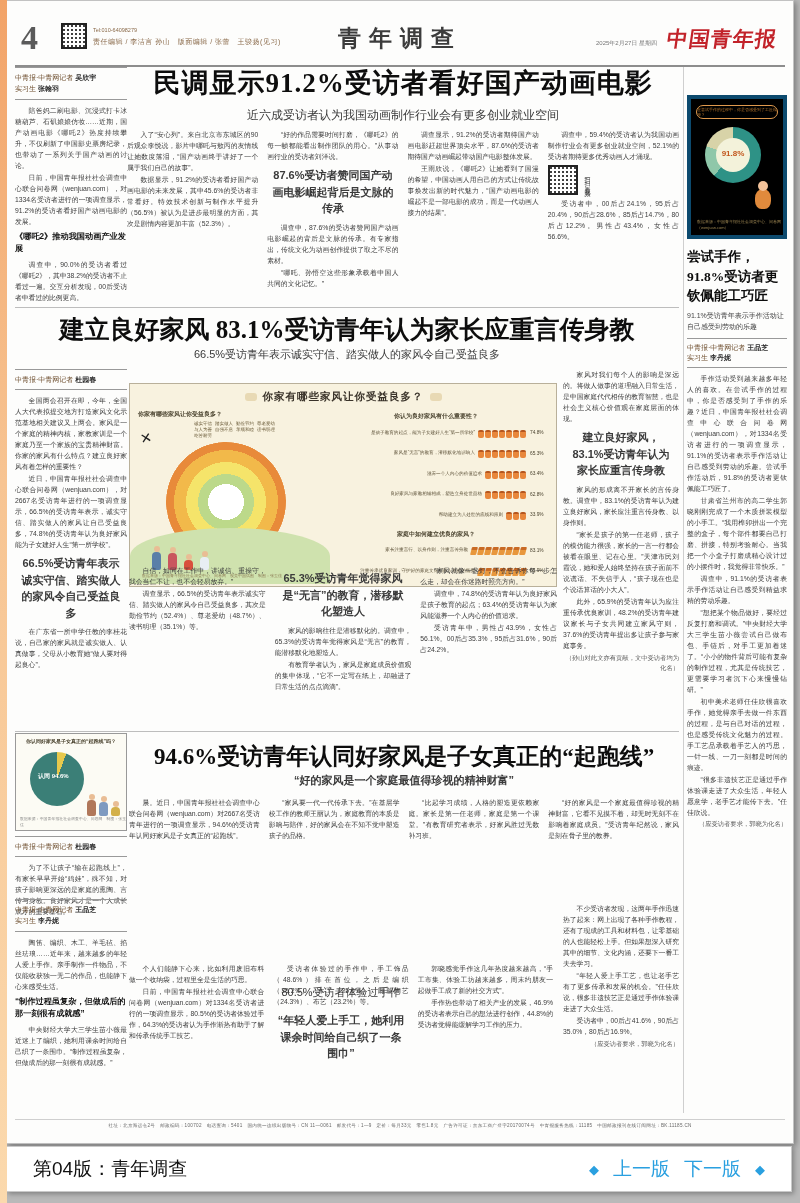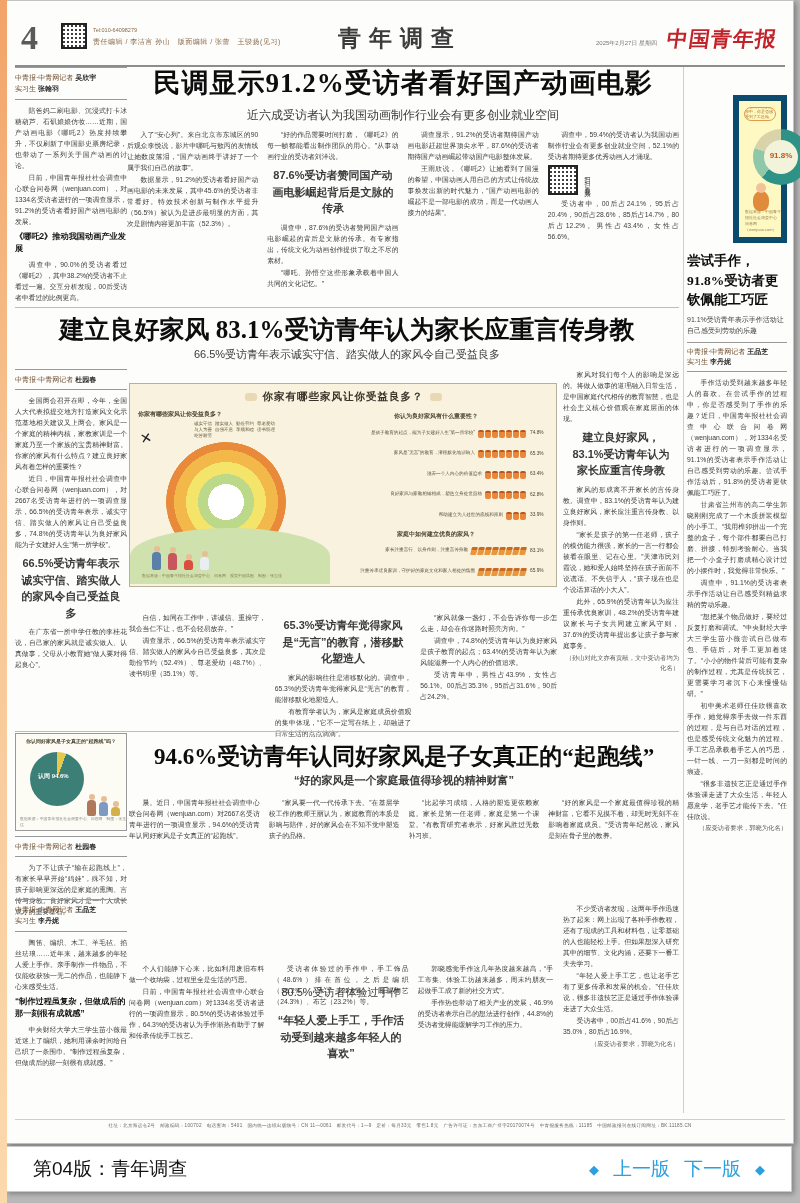--- a/index.html
+++ b/index.html
@@ -45,21 +45,21 @@
        font:900 27px "Liberation Serif",serif;color:#0d0d0d;letter-spacing:1px;}
   .a1d{position:absolute;left:120px;top:106px;width:552px;text-align:center;font-size:12px;}
   .a1left{position:absolute;left:8px;top:66px;width:112px;}
   .a1cols{position:absolute;left:120px;top:128px;width:552px;height:176px;display:flex;gap:9px;}
   .a1cols .c{flex:1;overflow:hidden;}
   .qrbox{display:flex;gap:4px;align-items:center;margin:3px 0;}
   .qr2{width:30px;height:30px;flex:0 0 auto;}
   .qrcap{font-size:6px;color:#333;writing-mode:vertical-rl;letter-spacing:2px;}
   
   .side{position:absolute;left:680px;top:66px;width:100px;}
-  .scard{background:#fef9c3;border:6px solid #0c4a6e;height:136px;position:relative;margin-top:28px;margin-left:46px;}
+  .scard{background:#000000;border:4px solid #0c4a6e;height:136px;position:relative;margin-top:28px;}
   .spill{position:absolute;left:5px;top:6px;right:5px;height:12px;border:1px solid #e09a4e;border-radius:7px;
          font-size:4px;color:#b0722c;display:flex;align-items:center;justify-content:center;overflow:hidden;}
   .donut{position:absolute;left:14px;top:28px;width:56px;height:56px;border-radius:50%;
          background:conic-gradient(#2e9286 0 62%,#8fc7a9 62% 80%,#d8d3a8 80% 100%);}
   .donut::after{content:"";position:absolute;inset:11px;background:#f3f2da;border-radius:50%;}
   .dlabel{position:absolute;left:14px;top:50px;width:56px;text-align:center;font:bold 8px sans-serif;
           color:#c2571d;z-index:2;}
   .blob{position:absolute;right:12px;bottom:26px;width:16px;height:20px;background:#e08a3c;
         border-radius:45% 45% 40% 40%;}
   .blob::before{content:"";position:absolute;left:3px;top:-8px;width:10px;height:10px;border-radius:50%;background:#f2c29a;}
@@ -86,21 +86,21 @@
   .ppl{position:absolute;bottom:10px;left:14px;display:flex;align-items:flex-end;gap:7px;}
   .pp{width:9px;border-radius:4px 4px 2px 2px;position:relative;}
   .pp::before{content:"";position:absolute;top:-6px;left:1.5px;width:6px;height:6px;border-radius:50%;background:#e9bd95;}
   .icred{position:absolute;left:4px;bottom:2px;font-size:4px;color:#8d7c55;}
   .izoneR{position:absolute;left:192px;top:26px;right:6px;}
   .irow{display:flex;align-items:center;gap:3px;margin:2.5px 0;}
   .irow .lb{flex:1;text-align:right;font-size:4.6px;color:#5c5138;line-height:1.2;}
   .irow .ic i{display:inline-block;width:6px;height:8px;background:linear-gradient(180deg,#b6571f 0 2px,#e8873c 2px);border-radius:2px;margin-right:1px;}
   .irow.run .ic i{border-radius:1px;transform:skewX(-14deg);background:linear-gradient(180deg,#c96a24 0 3px,#e8973c 3px);}
   .irow .pc{font-size:4.8px;color:#4a432f;width:20px;}
-  .a2mid{position:absolute;left:122px;top:611px;width:428px;height:138px;display:flex;gap:9px;}
+  .a2mid{position:absolute;left:122px;top:564px;width:428px;height:138px;display:flex;gap:9px;}
   .a2mid .c{flex:1;overflow:hidden;}
   .a2right{position:absolute;left:556px;top:368px;width:116px;height:360px;overflow:hidden;}
   .csub{font-weight:bold;font-size:11px;text-align:center;line-height:1.5;margin:5px 4px;text-indent:0;}
   
   .a3h{position:absolute;left:122px;top:740px;width:550px;text-align:center;
        font:900 23px "Liberation Serif",serif;color:#0d0d0d;}
   .a3d{position:absolute;left:122px;top:772px;width:550px;text-align:center;font-size:11px;font-weight:bold;}
   .a3left{position:absolute;left:8px;top:732px;width:112px;}
   .pcard{background:#fcfbf4;border:1px solid #999;height:96px;position:relative;margin-bottom:5px;}
   .pct-t{font:bold 5px sans-serif;color:#4a432f;text-align:center;margin-top:4px;}
@@ -400,21 +400,21 @@
   <div class="a4d dek">80.5%受访者体验过手作</div>
   <div class="a4cols col">
     <div class="c">
         <p>个人们能静下心来，比如利用废旧布料做一个收纳袋，过程里全是生活的巧思。</p>
         <p>日前，中国青年报社社会调查中心联合问卷网（wenjuan.com）对1334名受访者进行的一项调查显示，80.5%的受访者体验过手作，64.3%的受访者认为手作渐热有助于了解和传承传统手工技艺。</p>
       </div>
     <div class="c">
       <div>
           <p>受访者体验过的手作中，手工饰品（48.6%）排在首位，之后是编织（35.2%）、木工（25.6%）、雕塑陶艺（24.3%）、布艺（23.2%）等。</p>
         </div>
-      <div class="csub">“年轻人爱上手工，手作活动受到越来越多年轻人的喜欢”</div>
+      <div class="csub">“年轻人爱上手工，她利用课余时间给自己织了一条围巾”</div>
     </div>
     <div class="c">
         <p>郭晓感觉手作这几年热度越来越高，“手工市集、体验工坊越来越多，周末约朋友一起做手工成了新的社交方式”。</p>
         <p>手作热也带动了相关产业的发展，46.9%的受访者表示自己的想法进行创作，44.8%的受访者觉得能缓解学习工作的压力。</p>
       </div>
   </div>
   <div class="a4r col">
     <div>
         <p>不少受访者发现，这两年手作迅速热了起来：网上出现了各种手作教程，还有了现成的工具和材料包，让零基础的人也能轻松上手。但如果想深入研究其中的细节、文化内涵，还要下一番工夫去学习。</p>
         <p>“年轻人爱上手工艺，也让老手艺有了更多传承和发展的机会。”任佳欣说，很多非遗技艺正是通过手作体验课走进了大众生活。</p>

